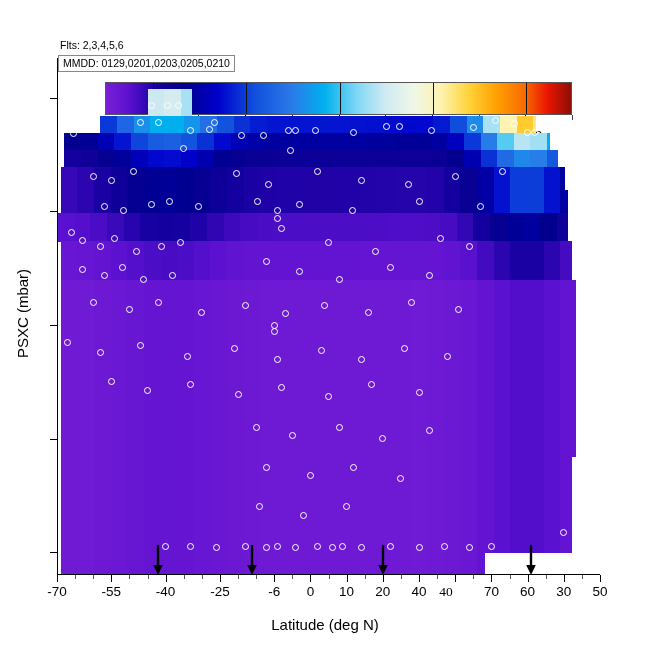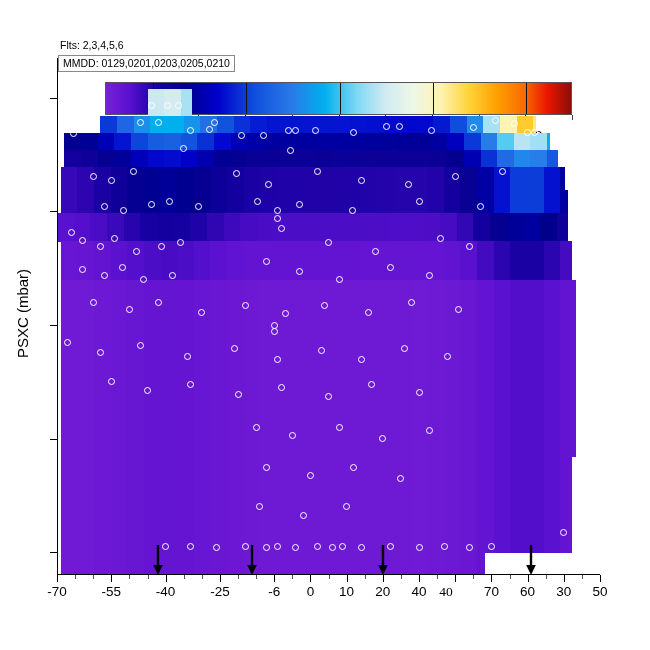--- a/index.html
+++ b/index.html
@@ -708,14 +708,15 @@
       <div class="arrow" style="left: 376.8px; top: 545px;"><svg width="12" height="30" viewBox="0 0 12 30">
           <line x1="6" y1="0" x2="6" y2="23" stroke="#000" stroke-width="2.4"></line>
           <polygon points="6,30 1.2,20 10.8,20" fill="#000"></polygon>
         </svg></div>
       <div class="arrow" style="left: 525.22px; top: 545px;"><svg width="12" height="30" viewBox="0 0 12 30">
           <line x1="6" y1="0" x2="6" y2="23" stroke="#000" stroke-width="2.4"></line>
           <polygon points="6,30 1.2,20 10.8,20" fill="#000"></polygon>
         </svg></div>
     </div>
 
+  <div class="abs" id="xaxislabel">Latitude (deg N)</div>
   <div class="abs" id="yaxislabel">PSXC (mbar)</div>
 </div>
 
 </body></html>

